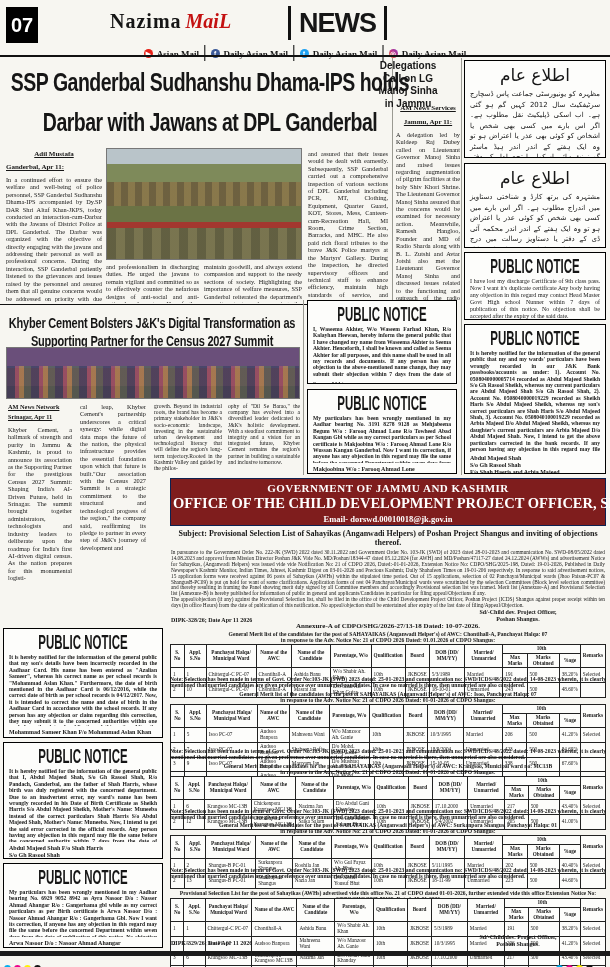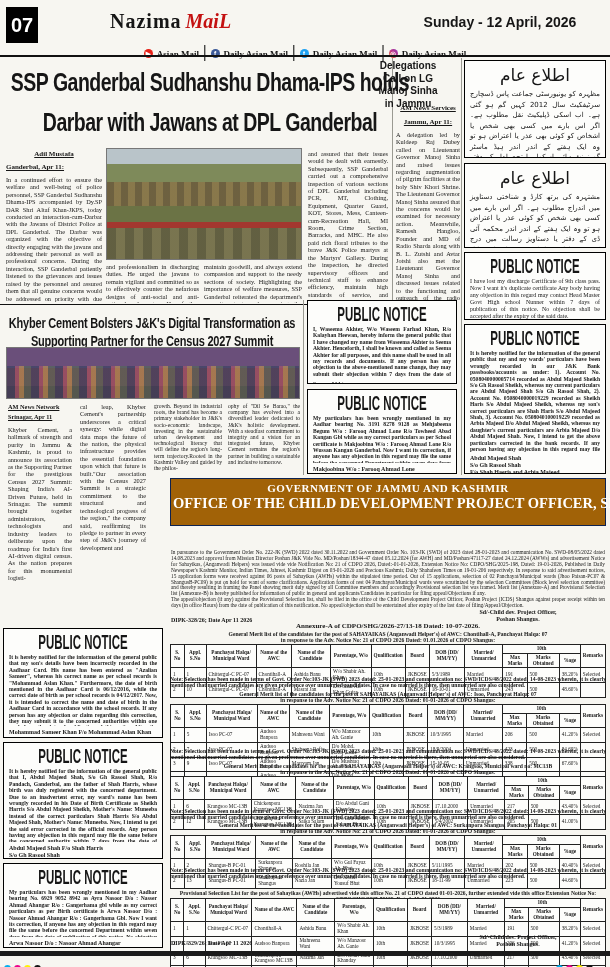--- a/index.html
+++ b/index.html
@@ -33,41 +33,41 @@
   table.merit td{text-align:left;}
   .note{font-size:5.6px;line-height:6.4px;font-weight:bold;}
   .urdu{direction:rtl;font-family:"DejaVu Sans",sans-serif;}
   .urdu-title{font-size:17px;font-weight:normal;text-align:center;margin:1px 0 4px 0;}
   .urdu-body{font-size:7px;line-height:10.5px;text-align:justify;}
   .sig{font-size:6px;line-height:7.2px;font-weight:bold;margin-top:3px;}
   .icon-dot{display:inline-block;width:9px;height:9px;border-radius:50%;color:#fff;
         font-size:6.5px;line-height:9px;text-align:center;vertical-align:middle;
         font-family:"Liberation Sans",sans-serif;font-weight:bold;}
   .soc-label{font-weight:bold;font-size:9px;font-family:"Liberation Serif",serif;}
-  .banner{background:#a16207;color:#fff;text-align:center;box-sizing:border-box;padding:3px 2px 2px 2px;}
+  .banner{background:#7f1d1d;color:#fff;text-align:center;box-sizing:border-box;padding:3px 2px 2px 2px;}
   .dot{display:inline-block;width:7px;height:7px;border-radius:50%;margin-right:3px;}
 </style>
 </head>
 <body>
 
 <div class="page">
 
   <div class="abs" style="left:6px;top:7px;width:30px;height:34px;background:#000;color:#fff;
               font-family:'Liberation Sans',sans-serif;font-weight:bold;font-size:20px;
               text-align:center;line-height:34px;border:1px solid #000;">07</div>
 
   <div class="abs" style="left:110px;top:10px;width:170px;height:28px;white-space:nowrap;">
     <span style="font-family:'Liberation Serif',serif;font-weight:bold;font-size:20px;letter-spacing:1px;">Nazima</span>
     <span style="font-family:'Liberation Serif',serif;font-weight:bold;font-style:italic;
                  font-size:20px;color:#c41111;">MaiL</span>
   </div>
 
-
-  <div class="abs bold" style="left:395px;top:14px;width:210px;font-family:'Liberation Sans',sans-serif;
-              font-size:14px;text-align:center;">Sunday - 12  April, 2026</div>
+  <div class="abs" style="left:288px;top:6px;height:34px;padding:0 8px;border-left:3px solid #111;border-right:3px solid #111;
+              font-family:'Liberation Sans',sans-serif;font-weight:900;font-size:27px;line-height:34px;letter-spacing:-1px;">NEWS</div>
+
 
   <div class="abs center" style="left:90px;top:43px;width:430px;white-space:nowrap;">
     <span class="icon-dot" style="background:#e62117;">▶</span>
     <span class="soc-label">Asian Mail</span>
     <span class="bold">|</span>
     <span class="icon-dot" style="background:#3b5998;">f</span>
     <span class="soc-label">Daily Asian Mail</span>
     <span class="bold">|</span>
     <span class="icon-dot" style="background:#1da1f2;">t</span>
     <span class="soc-label">Daily Asian Mail</span>
@@ -164,22 +164,24 @@
   <div class="abs box" style="left:307px;top:389px;width:150px;height:85px;">
     <span class="pn-title">PUBLIC NOTICE</span>
     <div class="justify t56 bold" style="height:48px;overflow:hidden;">My particulars has been wrongly mentioned in my Aadhar bearing No. 3191 8278 9128 as Mehjabeena Begum W/o : Farooq Ahmad Lone R/o Towheed Abad Kangan Gbl while as my correct particulars as per School certificate is Makjoobina W/o : Farooq Ahmad Lone R/o Wussan Kangan Ganderbal. Now I want its correction, if anyone has any objection in this regard may file the same before the concerned Department within seven days from the date of publication of this notice. No objection shall be entertained after expiry of said period.</div>
     <div class="sig">Makjoobina W/o : Farooq Ahmad Lone</div>
     <div class="sig" style="margin-top:0;">R/o Wussan Kangan Ganderbal</div>
   </div>
 
   <div class="abs banner" style="left:170px;top:478px;width:436px;height:48px;border:1.5px solid #0d2250;">
     <div style="font-size:11px;font-weight:bold;letter-spacing:.5px;">GOVERNMENT OF JAMMU AND KASHMIR</div>
     <div style="font-size:14.5px;font-weight:bold;margin-top:1px;white-space:nowrap;">OFFICE OF THE CHILD DEVELOPMENT PROJECT OFFICER, SHANGUS</div>
-  </div>
-
+    <div style="font-size:8.5px;font-weight:bold;margin-top:2px;">Email- dorswd.00010018@jk.gov.in</div>
+  </div>
+
+  <div class="abs bold center" style="left:170px;top:529px;width:436px;font-size:8px;line-height:9px;">Subject: Provisional Selection List of Sahayikas (Anganwadi Helpers) of Poshan Project Shangus and inviting of objections thereof.</div>
 
   <div class="abs justify" style="left:171px;top:550px;width:434px;height:47px;overflow:hidden;font-size:5.3px;line-height:5.9px;">In pursuance to the Government Order No. 222-JK (SWD) 2022 dated 30.11.2022 and Government Order No. 103-JK (SWD) of 2023 dated 28-01-2023 and communication No. SWD-08/05/2022 dated 14.08.2023 and approval from Mission Director Poshan J&amp;K Vide No. MD/Poshan/18344-47 dated 05.12.2024 (for AWH) and MD/Poshan/47117-27 dated 24.12.2024 (AWWs) and advertisement Notice for Sahayikas, (Anganwadi Helpers) was issued vide vide Notification No: 21 of CDPO 2026, Dated:-01-01-2026, Extension Notice No: CDPO/SHG/2025-198, Dated: 19-01-2026, Published in Daily Newspaper's Kashmir Monitor, Indian Times, Jahreet, Kashmir Digest on 03-01-2026 and Precious Kashmir, Daily Shahafeen Times on 19-01-206 respectively. In response to said advertisement notices, 15 application forms were received against 06 posts of Sahayikas (AWHs) within the stipulated time period. Out of 15 applications, selection of 02 Panchayat/Municipal wards (Jhoo Paisan-PC07 &amp; ShangusB-PC09) is put on hold for want of some clarifications. Application forms of rest 04 Panchayat/Municipal wards were scrutinized by the selection Committees (Block level selection committee) and thereby resulting in framing the Panel showing merit duly signed by all Committee members and accordingly Provisional selection list was framed. Merit list (Annexure-A) and Provisional Selection list (Annexure-B) is hereby published for information of public in general and applicants/Candidates in particular for filing appeal/Objections if any.</div>
   <div class="abs justify" style="left:171px;top:597px;width:434px;height:13px;overflow:hidden;font-size:5.3px;line-height:5.9px;">The appeal/objection (if any) against the Provisional Selection list, shall be filed in the office of the Child Development Project Officer, Poshan Project (ICDS) Shangus against proper receipt within ten days (in office Hours) from the date of publication of this notification. No appeal/objection shall be entertained after expiry of the last date of filing/Appeal/Objection.</div>
 
   <div class="abs bold t60" style="left:430px;top:609px;width:176px;text-align:center;">
     <div>Sd/-Child dev. Project Officer,</div>
     <div>Poshan Shangus.</div>
   </div>
   <div class="abs bold t60" style="left:171px;top:617px;width:140px;">DIPK-328/26; Date Apr 11 2026</div>
 

